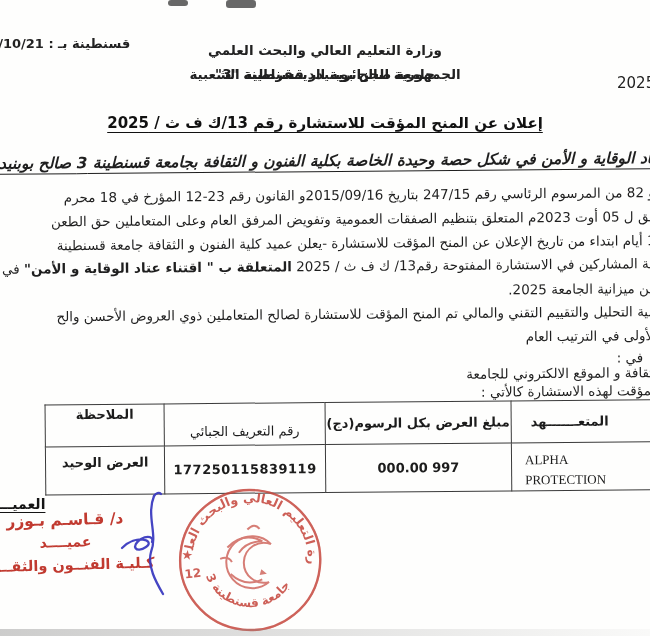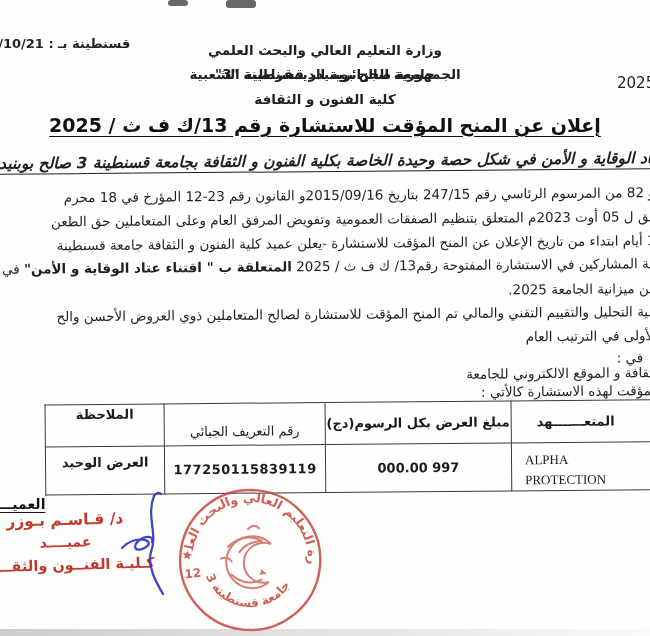--- a/index.html
+++ b/index.html
@@ -2,33 +2,33 @@
 <html lang="ar"><head>
 <meta charset="utf-8">
 <style>
   html,body{margin:0;padding:0;}
   body{width:650px;height:636px;background:#ffffff;font-family:"DejaVu Sans",sans-serif;}
   .page{position:relative;width:650px;height:636px;overflow:hidden;background:#fefefd;color:#1c1c1c;}
   .abs{position:absolute;}
   .rtl{direction:rtl;unicode-bidi:plaintext;white-space:nowrap;}
   .center-line{left:0;right:0;text-align:center;}
   .hdr-line{font-weight:bold;font-size:13.5px;color:#222;}
-  .doc-title{font-weight:bold;font-size:19px;text-decoration:underline;text-underline-offset:4px;color:#111;}
+  .doc-title{font-weight:bold;font-size:15px;text-decoration:underline;text-underline-offset:4px;color:#111;}
   .body-line{font-size:13.5px;color:#1f1f1f;}
   .subject-line{font-size:15.5px;font-weight:bold;font-style:italic;text-decoration:underline;text-underline-offset:5px;}
   .b{font-weight:bold;}
   .tilt{transform:rotate(-0.5deg);transform-origin:50% 50%;}
   
   table.award{border-collapse:collapse;direction:rtl;table-layout:fixed;}
   table.award td{border:1.2px solid #3a3a3a;font-size:13px;vertical-align:middle;text-align:center;overflow:visible;}
   .cell-note-h{vertical-align:top !important;font-weight:bold;padding-top:2px;}
   .cell-amount-h{font-weight:bold;}
   .cell-tax-h{font-weight:normal;padding-top:14px;}
   .cell-bidder-h{text-align:left !important;font-weight:bold;}
-  .cell-bidder-h span{display:inline-block;padding-left:24px;white-space:nowrap;}
+  .cell-bidder-h span{display:inline-block;padding-left:18px;white-space:nowrap;}
   .cell-note-d{font-weight:bold;vertical-align:top !important;padding-top:8px;}
   .cell-tax-d{font-weight:bold;font-size:15px;letter-spacing:.5px;}
   .cell-amount-d{font-weight:bold;font-size:15px;padding-top:16px !important;vertical-align:top !important;}
   .cell-bidder-d{text-align:left !important;vertical-align:bottom !important;font-family:"Liberation Serif",serif;font-size:13.5px;}
   .cell-bidder-d span{display:inline-block;width:100px;padding-left:12px;white-space:normal;line-height:1.5;}
   
   .dean-label{font-weight:bold;font-size:14px;text-decoration:underline;text-underline-offset:3px;color:#141414;}
   .red-block{color:#c13a30;font-weight:bold;text-align:center;direction:rtl;transform:rotate(-1.6deg);line-height:1.55;}
   .red-block .nm{font-size:15.5px;letter-spacing:1px;}
   .red-block .ti{font-size:14px;}
@@ -45,21 +45,20 @@
   <div class="abs smudge" style="left:168px;top:0;width:20px;height:6px;"></div>
   <div class="abs smudge" style="left:226px;top:0;width:30px;height:8px;"></div>
 
   <div class="abs rtl hdr-line" style="left:-38px;top:36px;font-size:13px;">قسنطينة بـ : 2025/10/21</div>
 
   <div class="abs" style="left:617px;top:74px;font-size:15px;color:#222;">2025</div>
 
   <div class="abs rtl center-line hdr-line" style="top:18px;margin-top:48px;">الجمهورية الجزائرية الديمقراطية الشعبية</div>
   <div class="abs rtl center-line hdr-line" style="top:42px;">وزارة التعليم العالي والبحث العلمي</div>
   <div class="abs rtl center-line hdr-line" style="top:66px;">جامعة صالح بوبنيدر  قسنطينة "3"</div>
-  <div class="abs rtl center-line hdr-line" style="top:91px;">كلية الفنون و الثقافة</div>
 
   <div class="abs rtl center-line doc-title" style="top:114px;">إعلان عن المنح المؤقت للاستشارة رقم 13/ك ف ث / 2025</div>
 
   <div class="tilt">
 
     <div class="abs rtl body-line subject-line" style="right:-14px;top:152px;">عتاد الوقاية و الأمن في شكل حصة وحيدة الخاصة بكلية الفنون و الثقافة بجامعة قسنطينة 3 صالح بوبنيدر</div>
     <div class="abs rtl body-line" style="right:-16px;top:187px;">6 و 82 من المرسوم الرئاسي رقم 247/15 بتاريخ 2015/09/16و القانون رقم 23-12 المؤرخ في 18 محرم</div>
     <div class="abs rtl body-line" style="right:-14px;top:211px;">وافق ل 05 أوت 2023م  المتعلق بتنظيم الصفقات العمومية وتفويض المرفق العام وعلى المتعاملين حق الطعن</div>
     <div class="abs rtl body-line" style="right:-12px;top:235px;">10 أيام ابتداء من تاريخ الإعلان عن المنح المؤقت للاستشارة -يعلن عميد كلية الفنون و الثقافة جامعة قسنطينة</div>
     <div class="abs rtl body-line" style="right:-14px;top:258px;">

